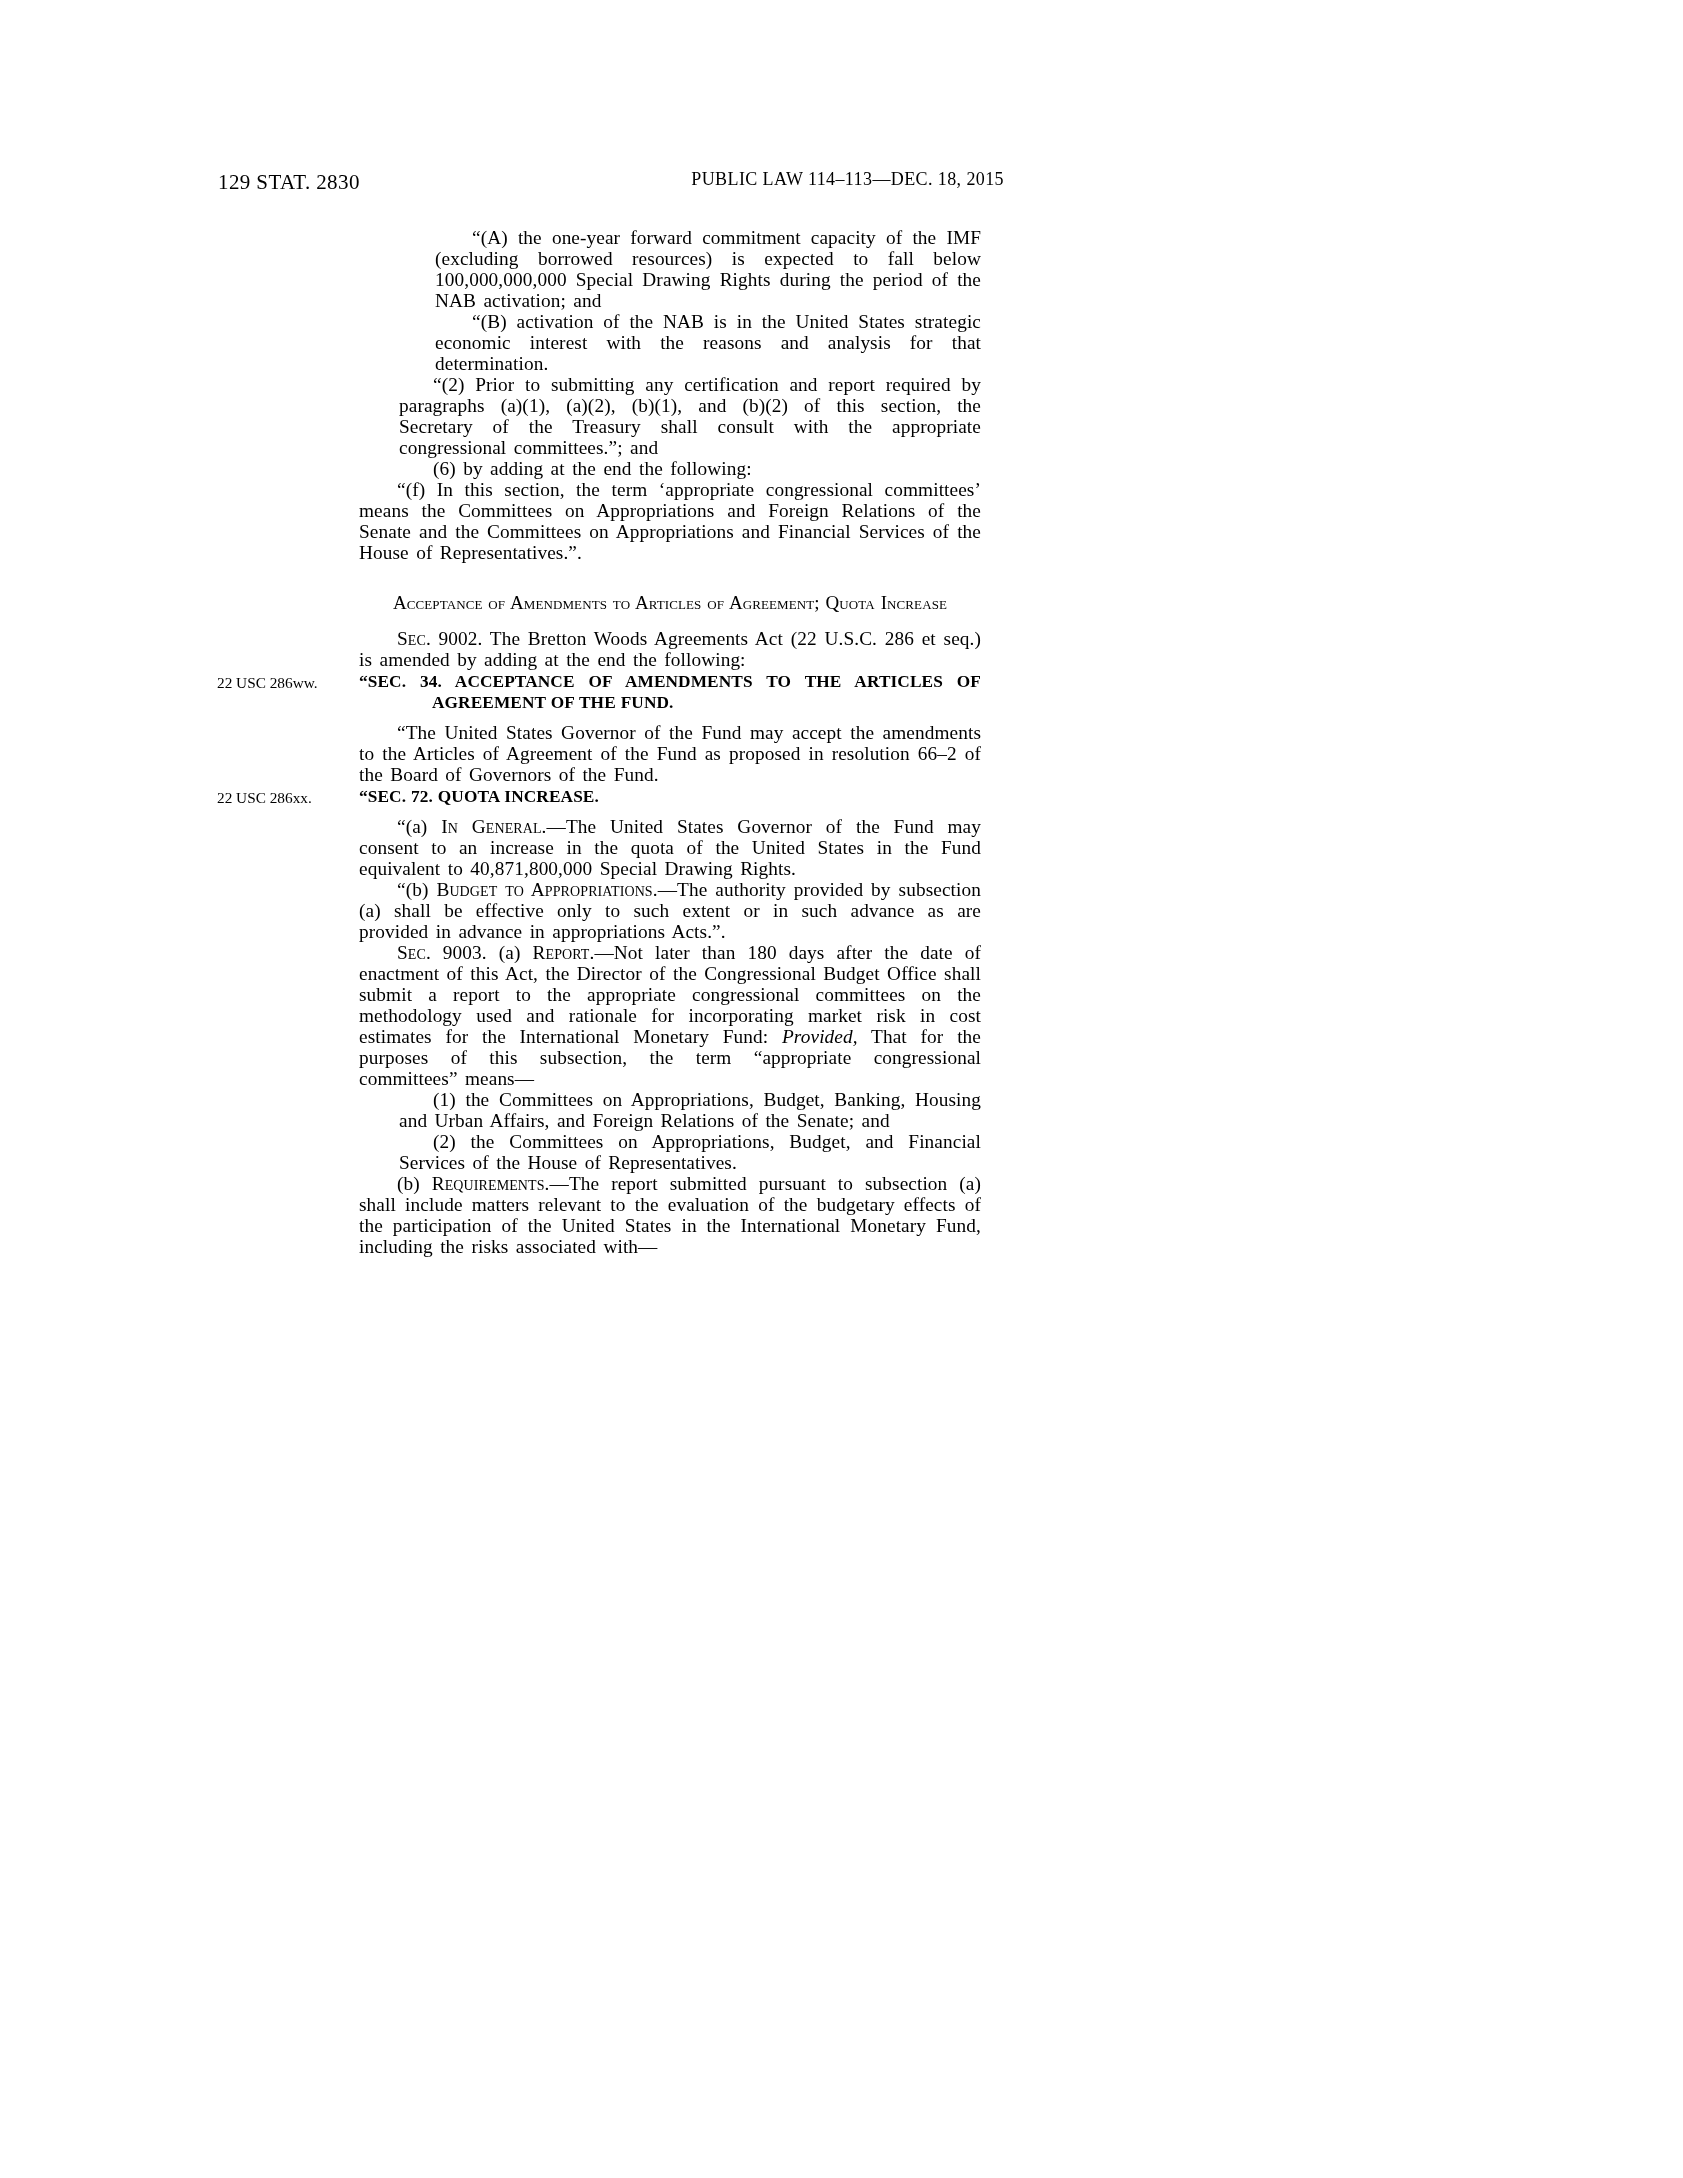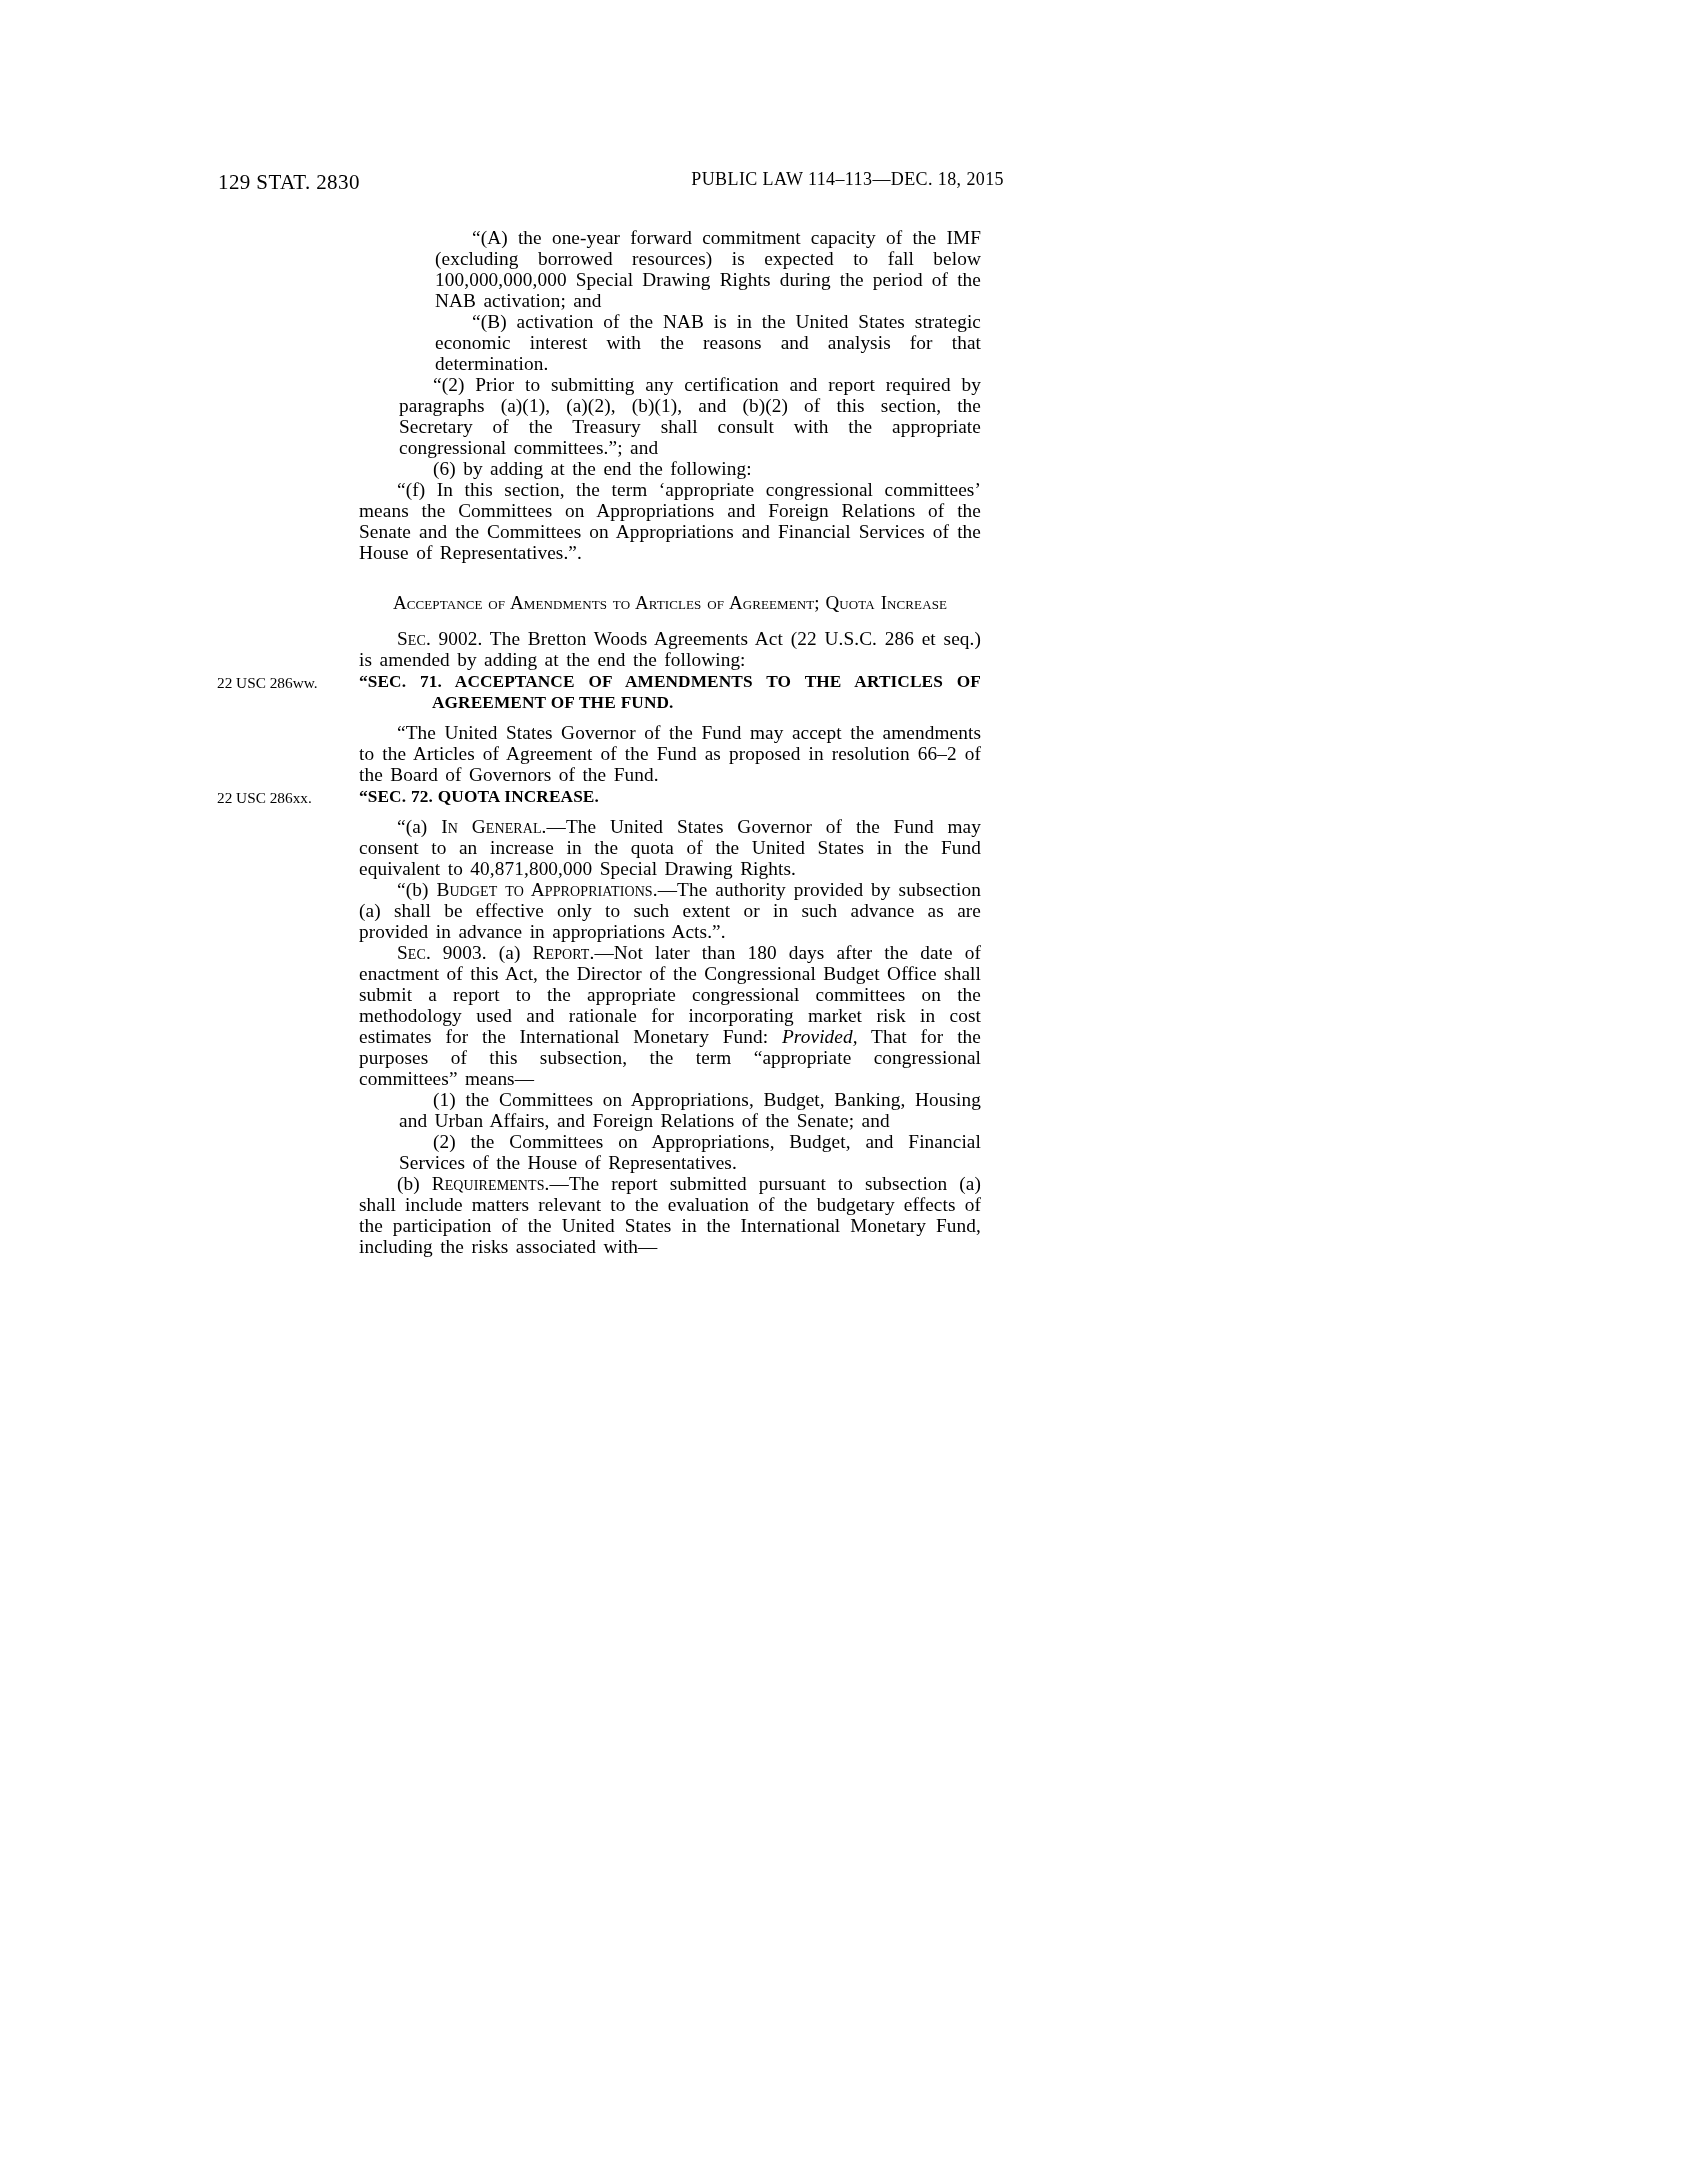--- a/index.html
+++ b/index.html
@@ -106,21 +106,21 @@
     <p class="lvl1">“(2) Prior to submitting any certification and report required by paragraphs (a)(1), (a)(2), (b)(1), and (b)(2) of this section, the Secretary of the Treasury shall consult with the appropriate congressional committees.”; and</p>
     <p class="lvl1">(6) by adding at the end the following:</p>
     <p class="ind">“(f) In this section, the term ‘appropriate congressional committees’ means the Committees on Appropriations and Foreign Relations of the Senate and the Committees on Appropriations and Financial Services of the House of Representatives.”.</p>
 
     <p class="center-head">Acceptance of Amendments to Articles of Agreement; Quota Increase</p>
 
     <p class="ind"><span class="sc">Sec.</span><span> 9002. The Bretton Woods Agreements Act (22 U.S.C. 286 et seq.) is amended by adding at the end the following:</span></p>
 
     <div class="with-note">
       <span class="margin-note">22 USC 286ww.</span>
-      <p class="sec-head">“SEC. 71. ACCEPTANCE OF AMENDMENTS TO THE ARTICLES OF AGREEMENT OF THE FUND.</p>
+      <p class="sec-head">“SEC. 34. ACCEPTANCE OF AMENDMENTS TO THE ARTICLES OF AGREEMENT OF THE FUND.</p>
       <p class="ind">“The United States Governor of the Fund may accept the amendments to the Articles of Agreement of the Fund as proposed in resolution 66–2 of the Board of Governors of the Fund.</p>
     </div>
 
     <div class="with-note">
       <span class="margin-note">22 USC 286xx.</span>
       <p class="sec-head">“SEC. 72. QUOTA INCREASE.</p>
       <p class="ind"><span>“(a) </span><span class="sc">In General</span><span>.—The United States Governor of the Fund may consent to an increase in the quota of the United States in the Fund equivalent to 40,871,800,000 Special Drawing Rights.</span></p>
       <p class="ind"><span>“(b) </span><span class="sc">Budget to Appropriations</span><span>.—The authority provided by subsection (a) shall be effective only to such extent or in such advance as are provided in advance in appropriations Acts.”.</span></p>
     </div>
 

